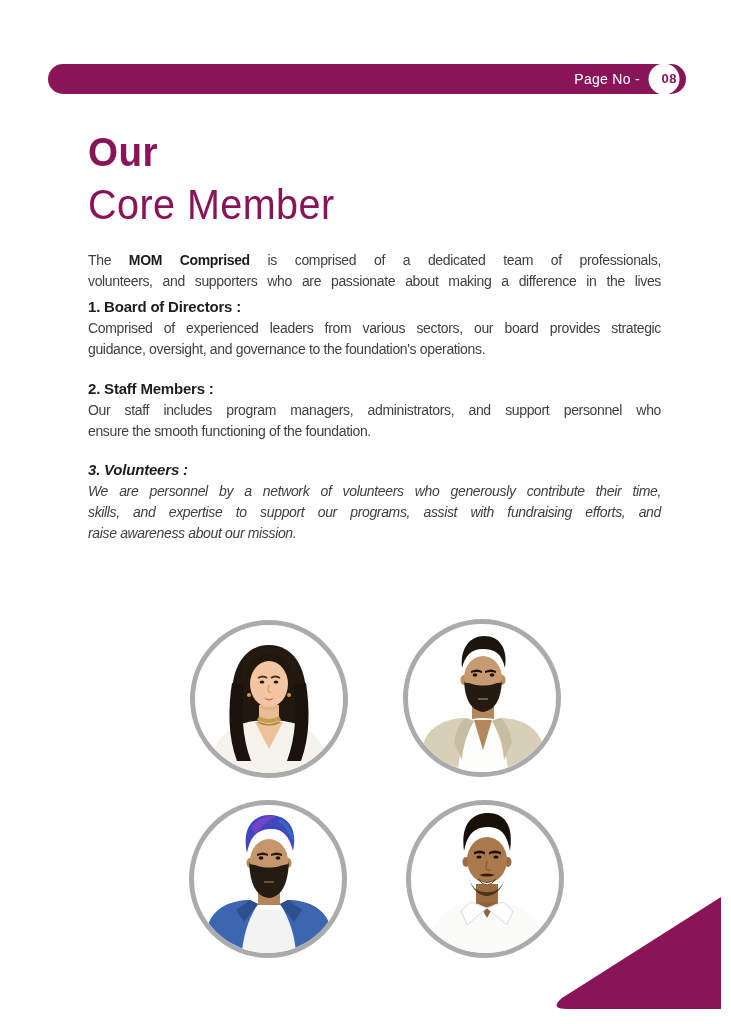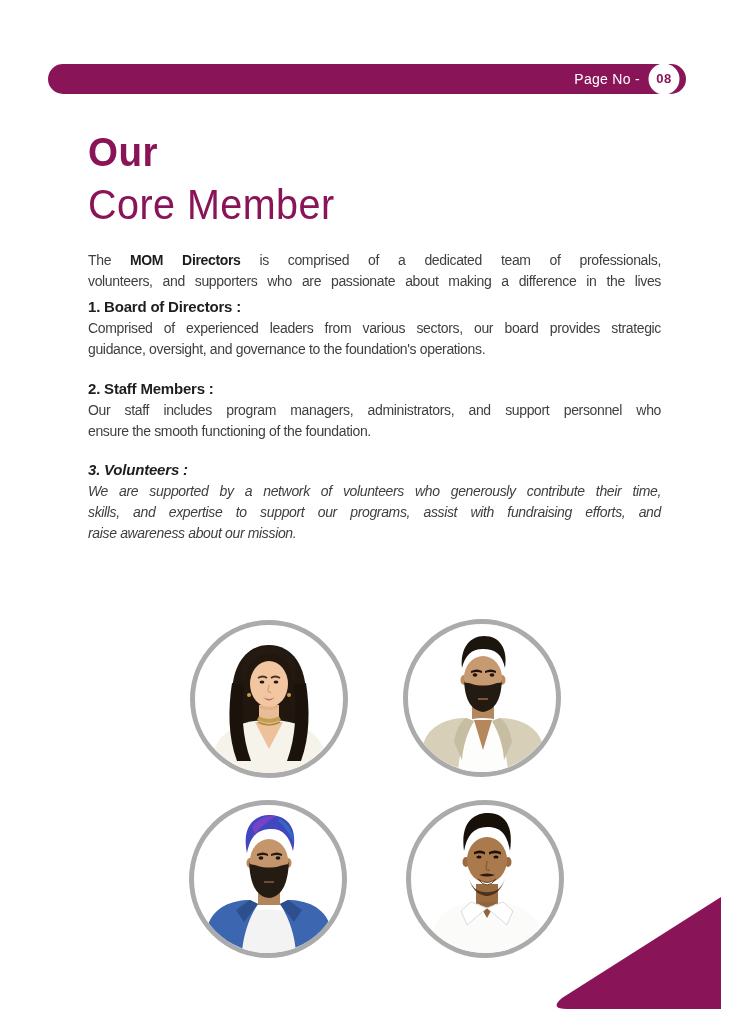--- a/index.html
+++ b/index.html
@@ -21,21 +21,21 @@
     position:absolute;left:48px;top:64px;width:638px;height:30px;
     background:var(--accent);border-radius:15px;
   }
   .pagebar-label{
     position:absolute;right:46px;top:0;height:30px;line-height:30px;
     color:#ffffff;font-size:14px;letter-spacing:.3px;font-weight:500;
   }
   .page-badge{
     position:absolute;right:9px;top:2px;width:26px;height:26px;
     background:#ffffff;border-radius:50%;box-shadow:0 0 0 2.5px #ffffff;
-    text-align:center;line-height:26px;color:var(--accent);
+    text-align:right;line-height:26px;color:var(--accent);
     font-size:13px;font-weight:bold;letter-spacing:.5px;
   }
 
   
   .title{position:absolute;left:88px;top:130px;transform:scaleX(.94);transform-origin:left top;}
   .title-line1{font-size:41px;font-weight:800;color:var(--accent);line-height:1.1;letter-spacing:.5px;}
   .title-line2{font-size:42px;font-weight:400;color:var(--accent);line-height:1.1;margin-top:7px;letter-spacing:.5px;}
 
   
   .content{position:absolute;left:88px;top:250px;width:573px;color:var(--body-text);}
@@ -77,21 +77,21 @@
     <span class="page-badge">08</span>
   </div>
 
   <div class="title">
     <div class="title-line1">Our</div>
     <div class="title-line2">Core Member</div>
   </div>
 
   <div class="content">
     <div class="intro">
-        <div class="tline"><span>The </span><span class="b">MOM Directors</span><span> is comprised of a dedicated team of professionals,</span></div>
+        <div class="tline"><span>The </span><span class="b">MOM Comprised</span><span> is comprised of a dedicated team of professionals,</span></div>
         <div class="tline"><span>volunteers, and supporters who are passionate about making a difference in the lives</span></div>
       </div>
 
     <section class="sec">
       <h3>1. Board of Directors :</h3>
       <div>
           <div class="tline"><span>Comprised of experienced leaders from various sectors, our board provides strategic</span></div>
           <div class="tline last"><span>guidance, oversight, and governance to the foundation's operations.</span></div>
         </div>
     </section>
@@ -100,21 +100,21 @@
       <h3>2. Staff Members :</h3>
       <div>
           <div class="tline"><span>Our staff includes program managers, administrators, and support personnel who</span></div>
           <div class="tline last"><span>ensure the smooth functioning of the foundation.</span></div>
         </div>
     </section>
 
     <section class="sec sec3">
       <h3>3. Volunteers :</h3>
       <div>
-          <div class="tline"><span>We are supported by a network of volunteers who generously contribute their time,</span></div>
+          <div class="tline"><span>We are personnel by a network of volunteers who generously contribute their time,</span></div>
           <div class="tline"><span>skills, and expertise to support our programs, assist with fundraising efforts, and</span></div>
           <div class="tline last"><span>raise awareness about our mission.</span></div>
         </div>
     </section>
   </div>
 
   <div class="photo p1" role="img" aria-label="Core member portrait - woman with long dark hair in white outfit">
     <svg viewBox="0 0 148 148">
       <path d="M74,20 C50,20 37,42 37,70 L37,136 L111,136 L111,70 C111,42 98,20 74,20 Z" fill="#21170f"></path>
       <path d="M14,148 L20,122 C30,102 50,95 74,95 C98,95 118,102 128,122 L134,148 Z" fill="#f6f3ea"></path>

